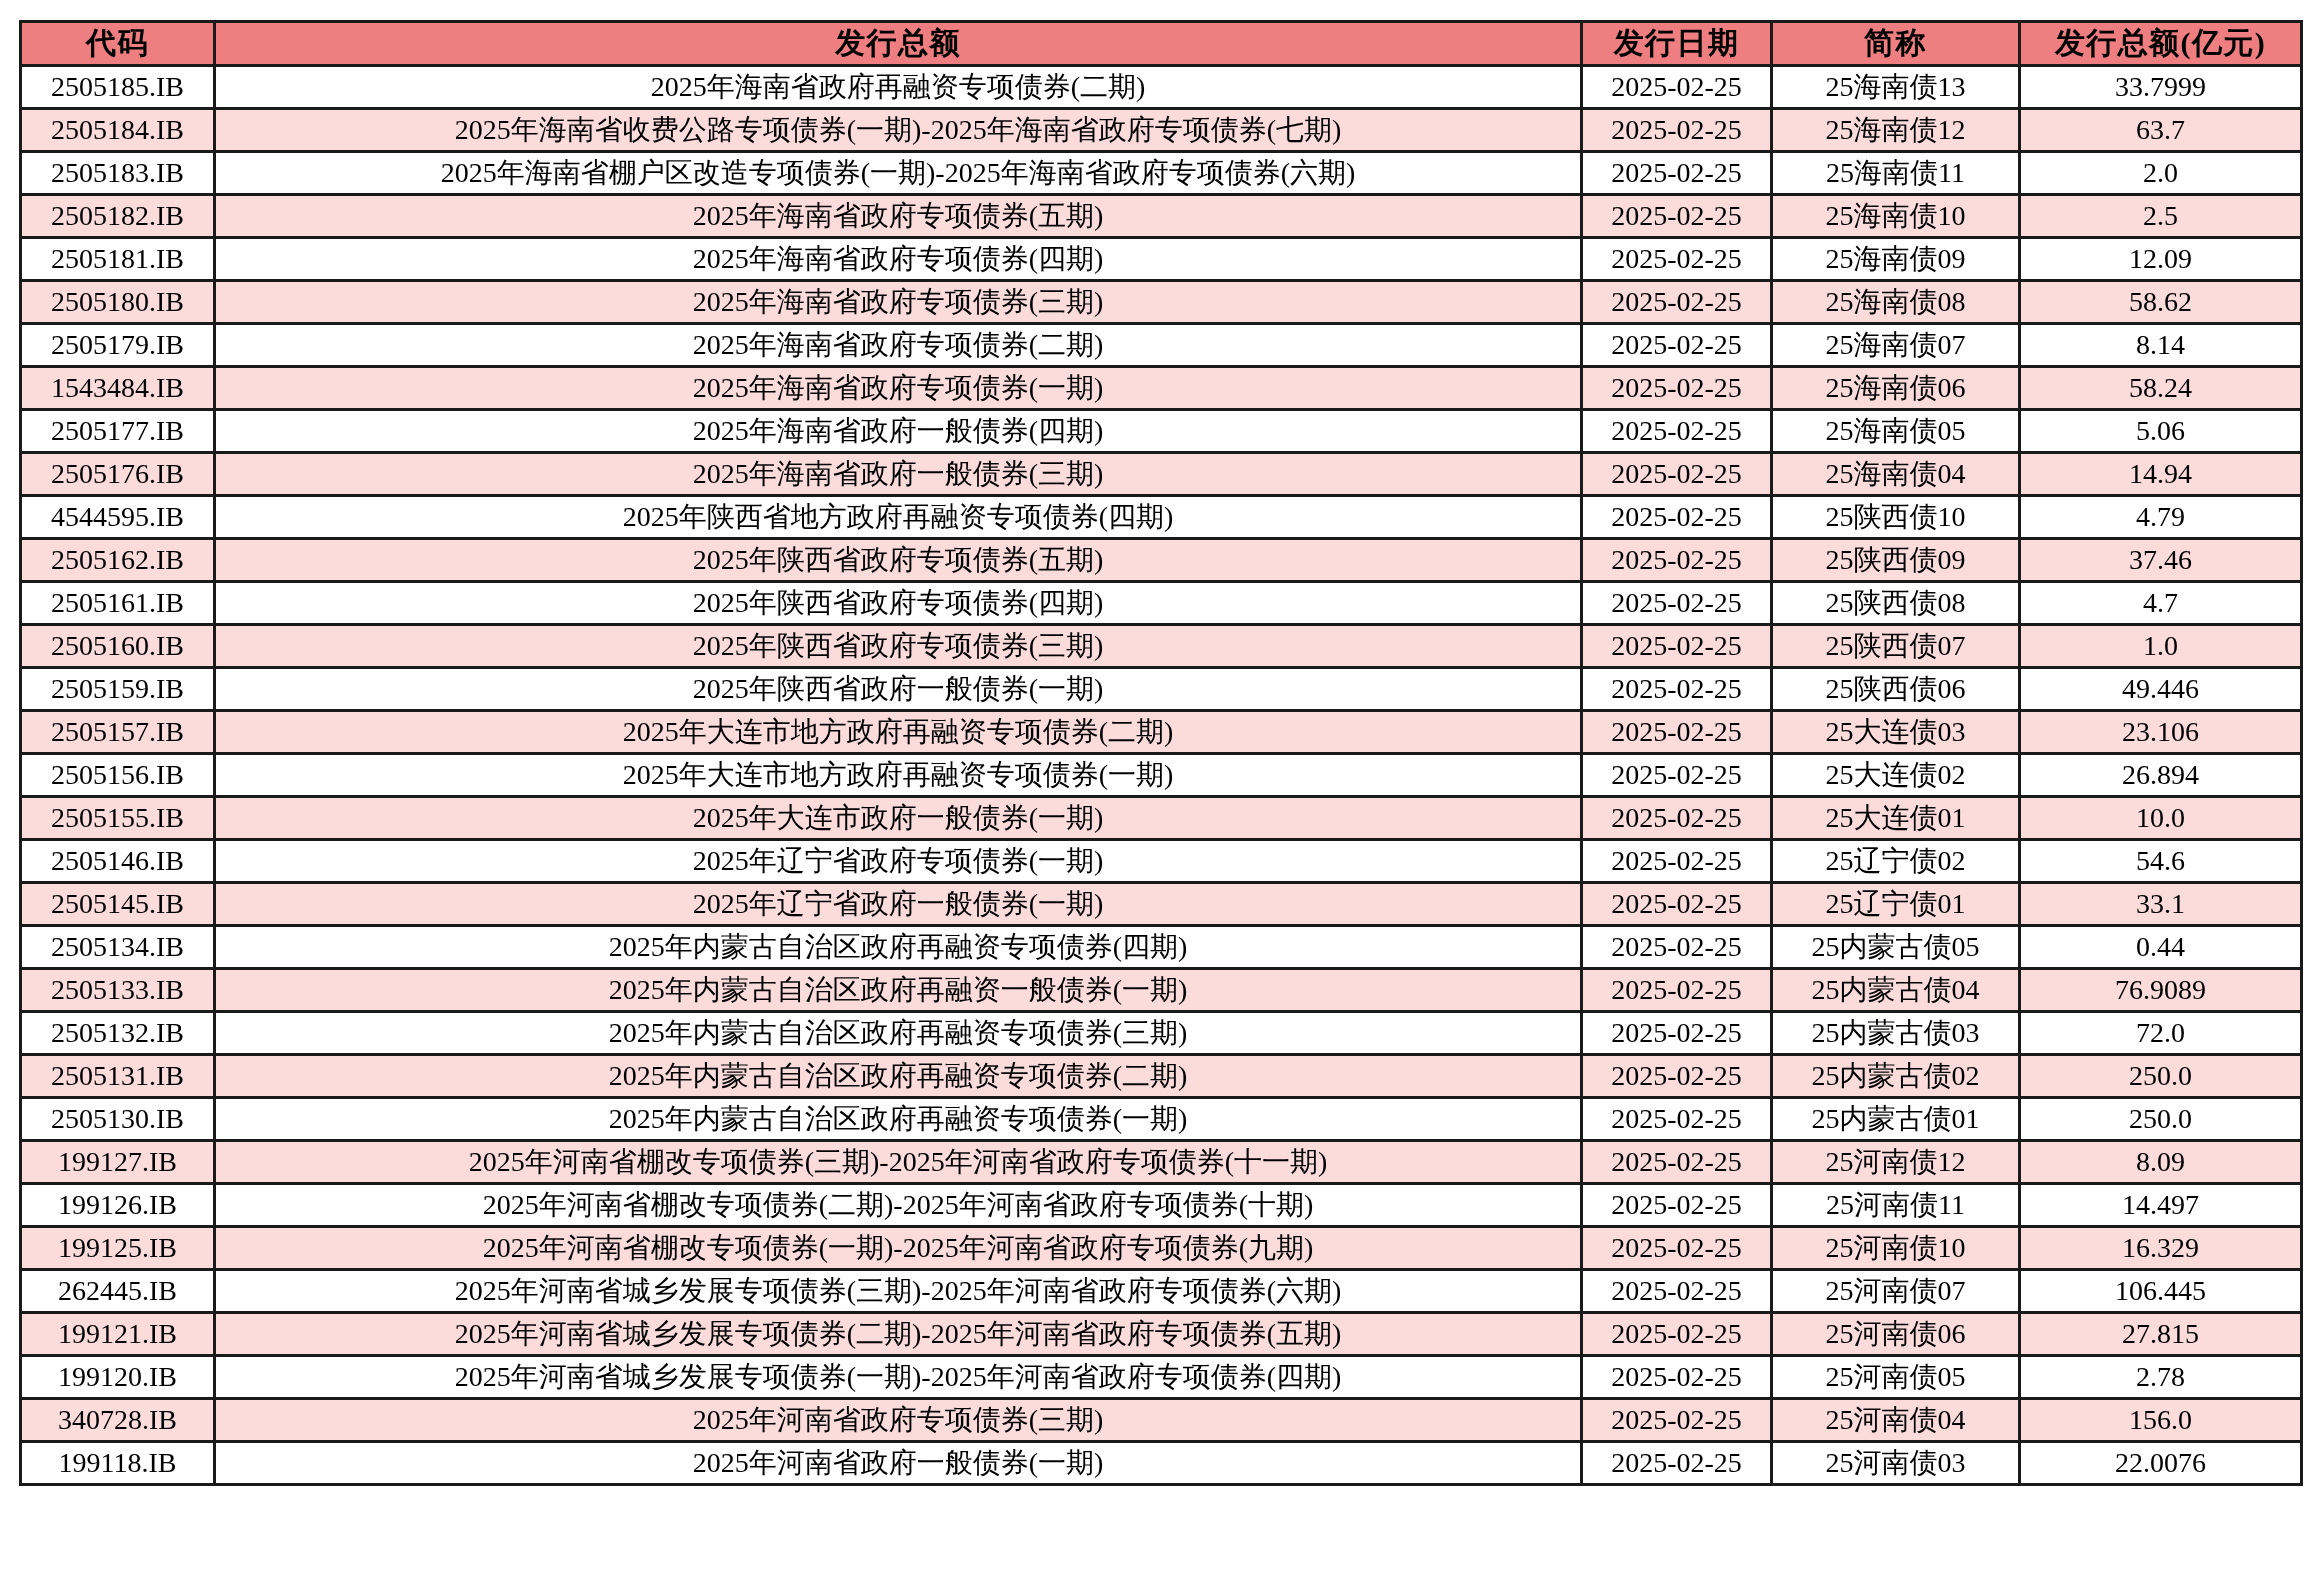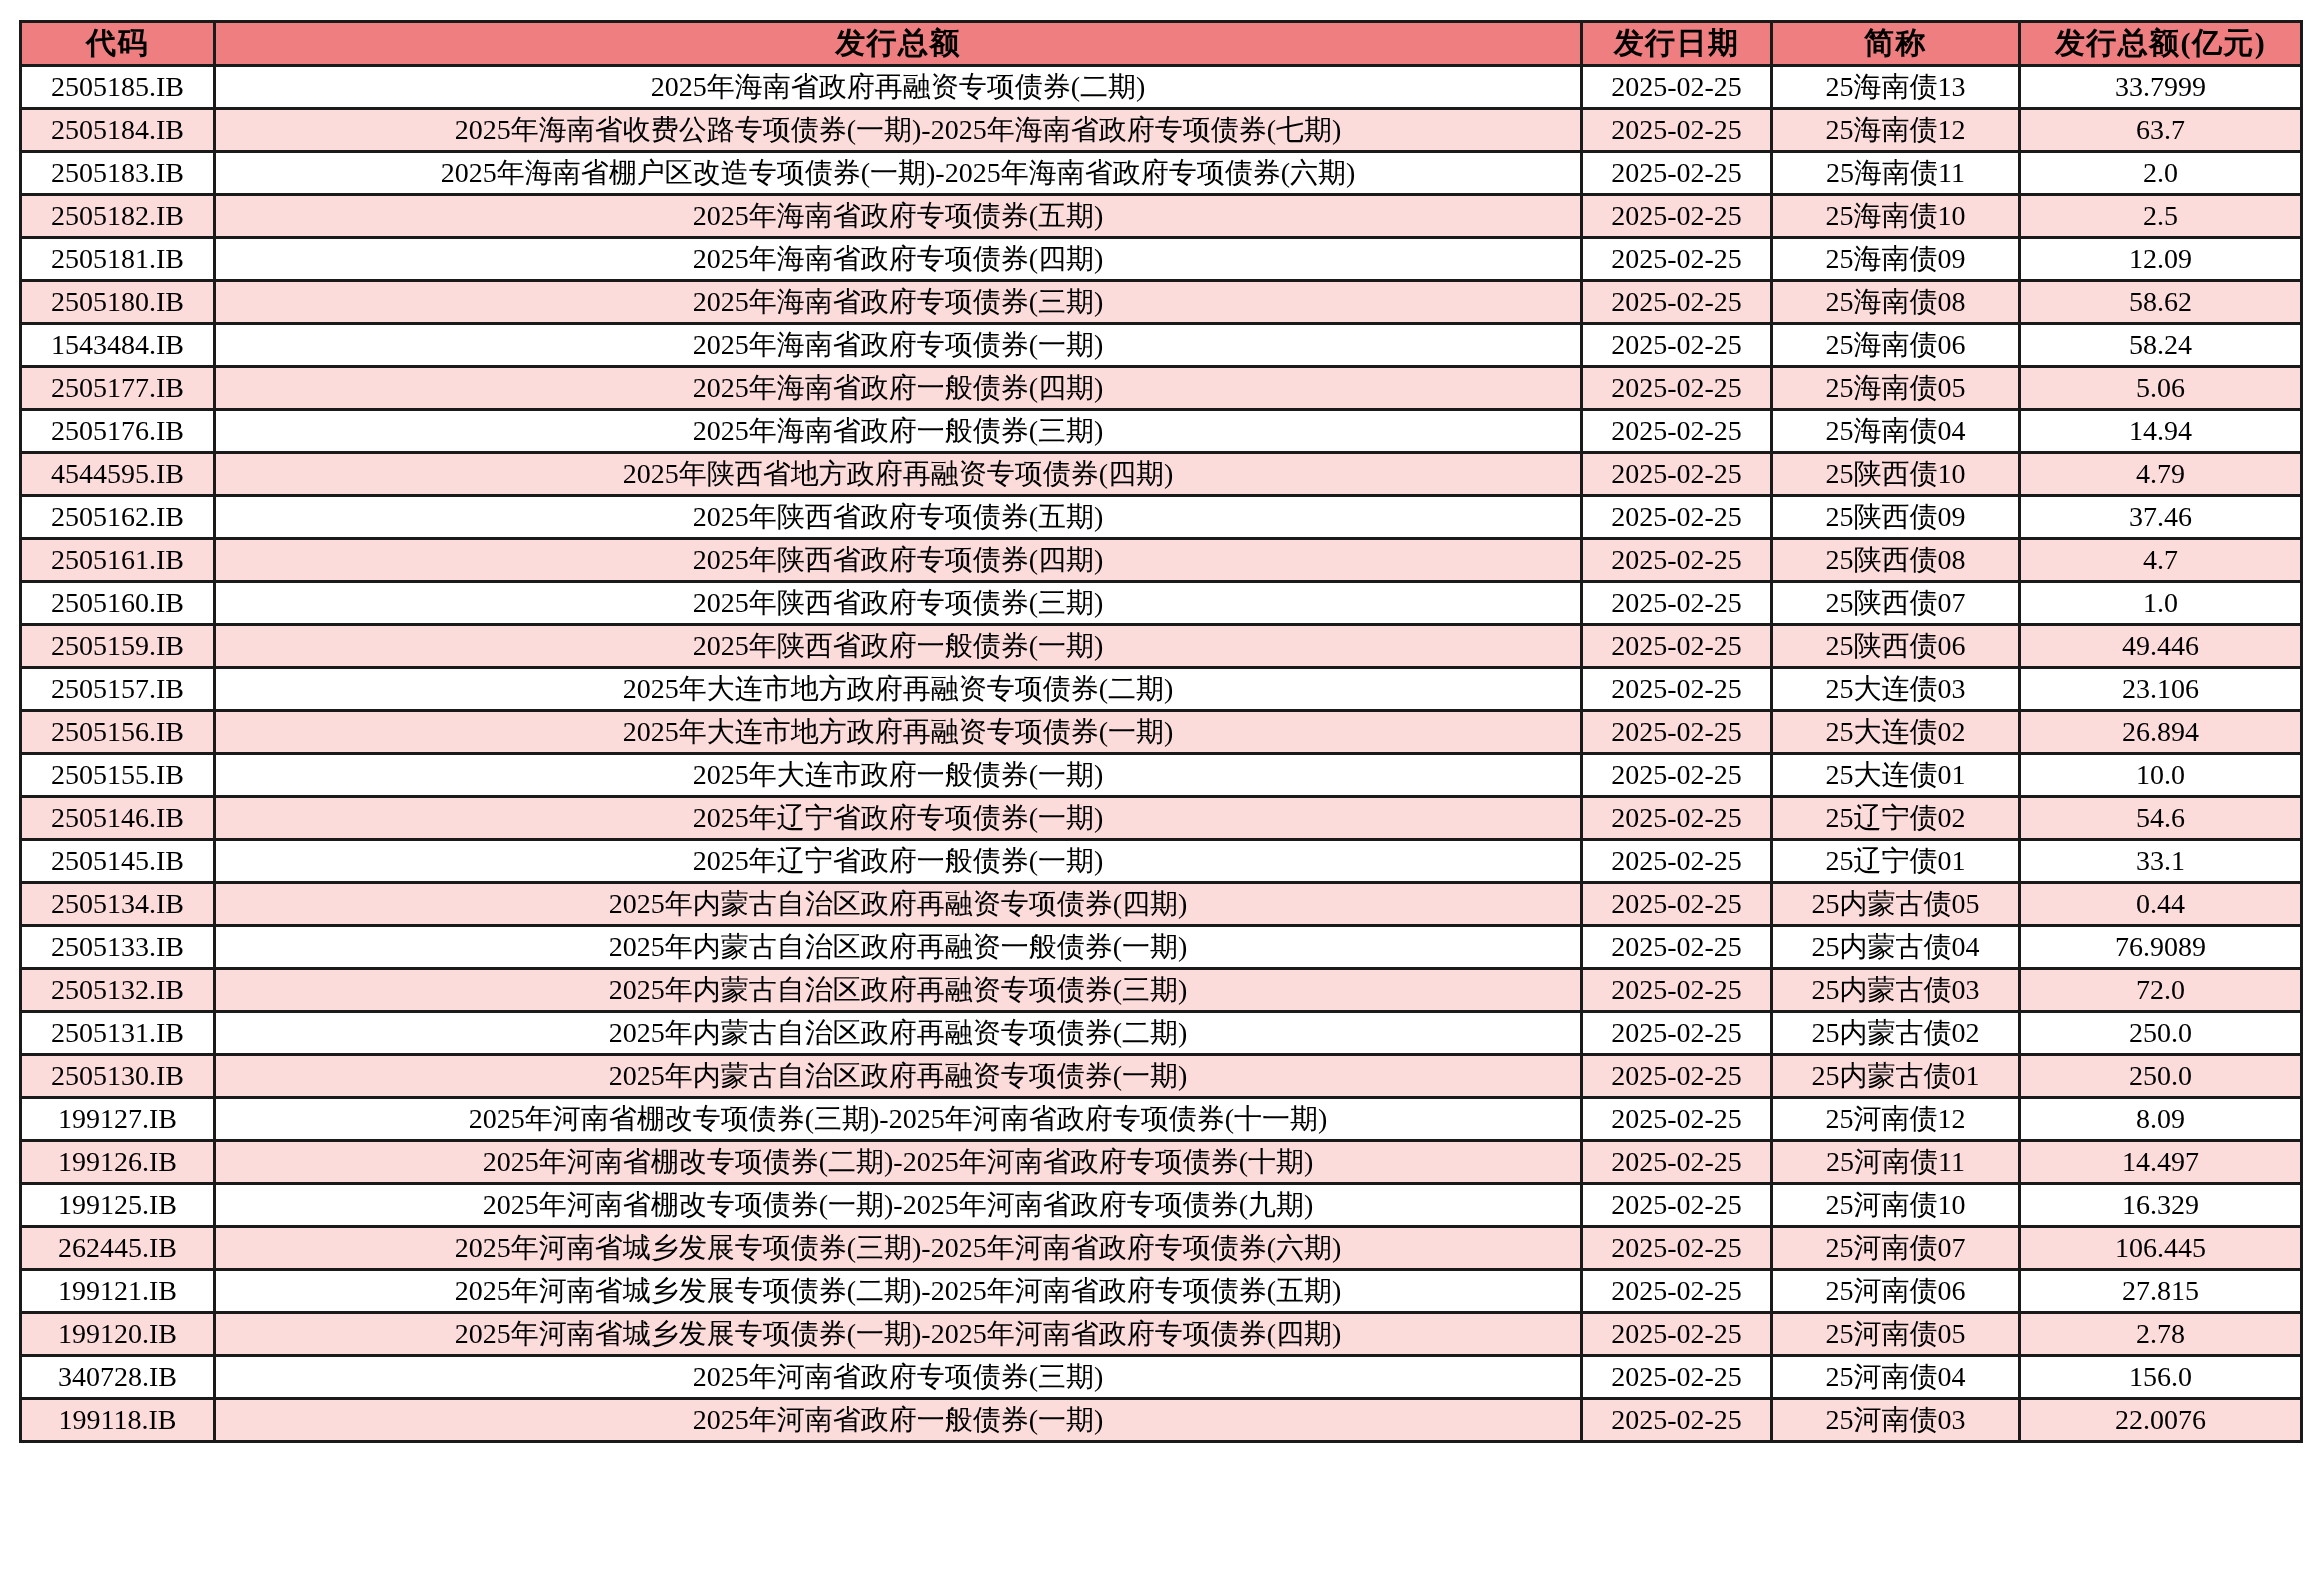--- a/index.html
+++ b/index.html
@@ -114,20 +114,27 @@
           <td>12.09</td>
         </tr>
         <tr>
           <td>2505180.IB</td>
           <td>2025年海南省政府专项债券(三期)</td>
           <td>2025-02-25</td>
           <td>25海南债08</td>
           <td>58.62</td>
         </tr>
         <tr>
+          <td>2505179.IB</td>
+          <td>2025年海南省政府专项债券(二期)</td>
+          <td>2025-02-25</td>
+          <td>25海南债07</td>
+          <td>8.14</td>
+        </tr>
+        <tr>
           <td>1543484.IB</td>
           <td>2025年海南省政府专项债券(一期)</td>
           <td>2025-02-25</td>
           <td>25海南债06</td>
           <td>58.24</td>
         </tr>
         <tr>
           <td>2505177.IB</td>
           <td>2025年海南省政府一般债券(四期)</td>
           <td>2025-02-25</td>

